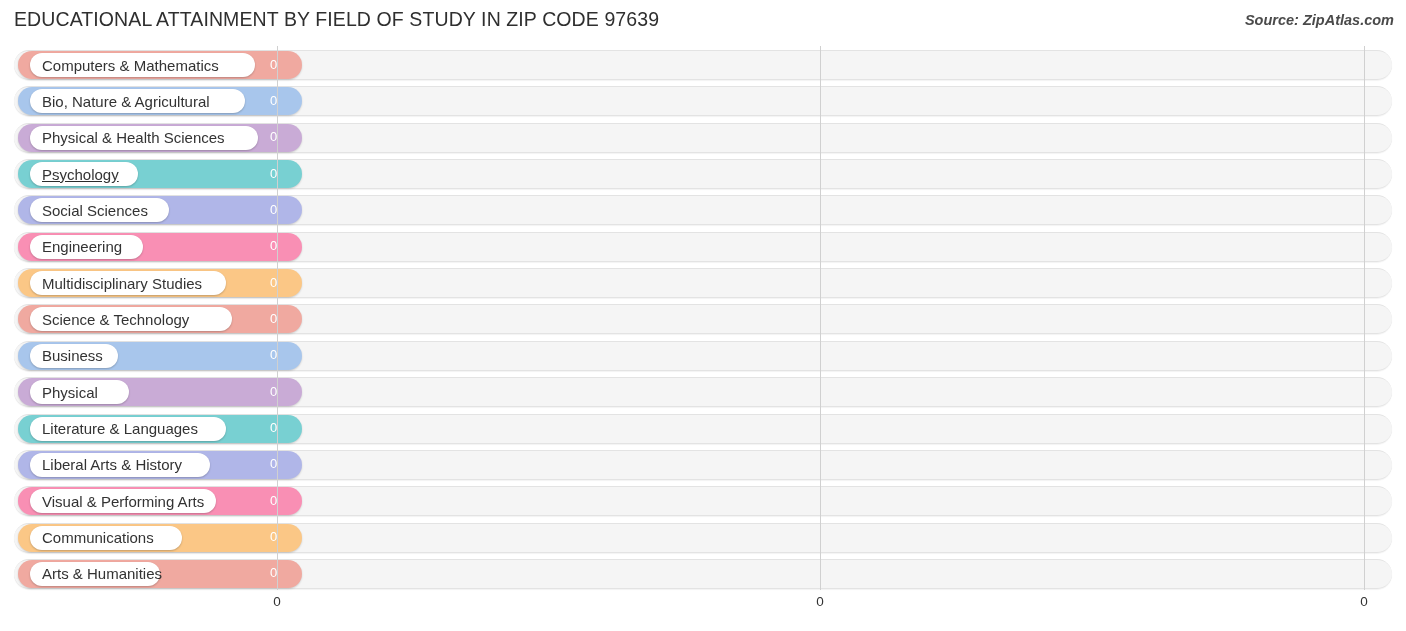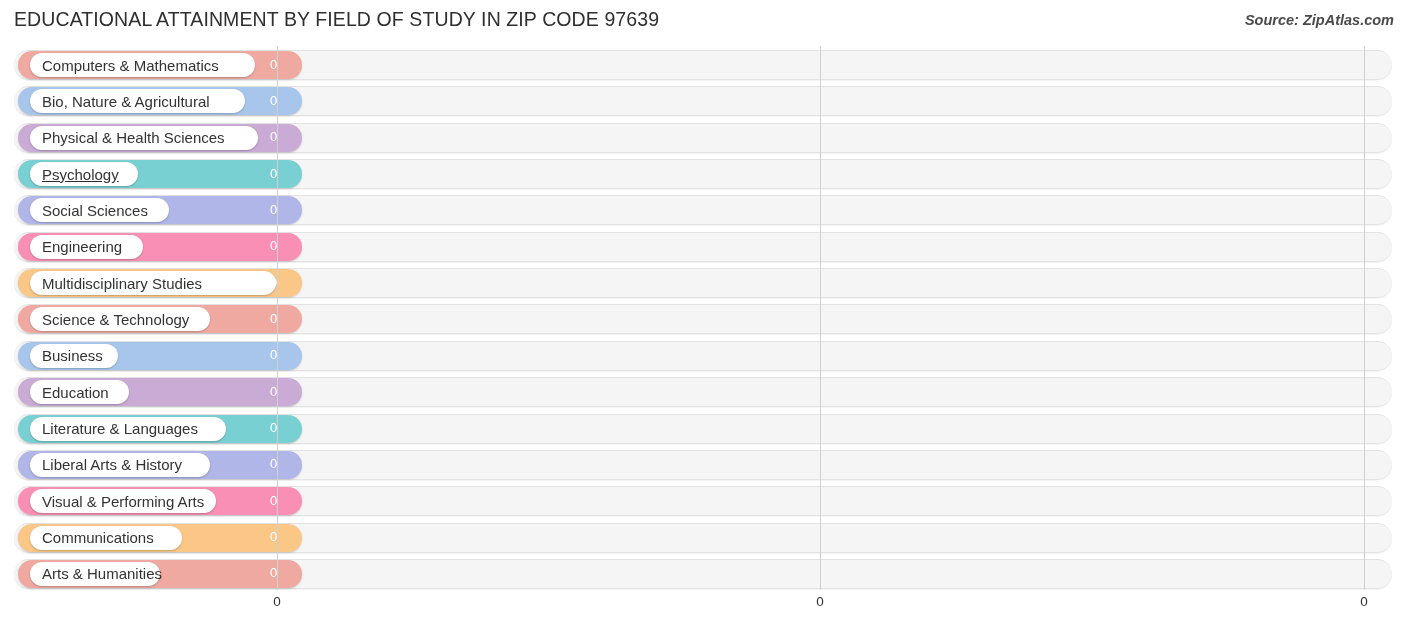--- a/index.html
+++ b/index.html
@@ -210,46 +210,46 @@
         <div class="bar" style="width: 284px; background: rgb(249, 143, 180);"></div>
         <div class="bar-value" style="left: 256px;">0</div>
         <div class="pill" style="width: 113px;">
           <span class="pill-label">Engineering</span>
         </div>
       </div>
       <div class="row" style="top: 222.1px;">
         <div class="track"></div>
         <div class="bar" style="width: 284px; background: rgb(251, 199, 134);"></div>
         <div class="bar-value" style="left: 256px;">0</div>
-        <div class="pill" style="width: 246px;">
+        <div class="pill" style="width: 196px;">
           <span class="pill-label">Multidisciplinary Studies</span>
         </div>
       </div>
       <div class="row" style="top: 258.45px;">
         <div class="track"></div>
         <div class="bar" style="width: 284px; background: rgb(240, 169, 160);"></div>
         <div class="bar-value" style="left: 256px;">0</div>
-        <div class="pill" style="width: 180px;">
+        <div class="pill" style="width: 202px;">
           <span class="pill-label">Science &amp; Technology</span>
         </div>
       </div>
       <div class="row" style="top: 294.8px;">
         <div class="track"></div>
         <div class="bar" style="width: 284px; background: rgb(168, 198, 236);"></div>
         <div class="bar-value" style="left: 256px;">0</div>
         <div class="pill" style="width: 88px;">
           <span class="pill-label">Business</span>
         </div>
       </div>
       <div class="row" style="top: 331.15px;">
         <div class="track"></div>
         <div class="bar" style="width: 284px; background: rgb(201, 171, 214);"></div>
         <div class="bar-value" style="left: 256px;">0</div>
         <div class="pill" style="width: 99px;">
-          <span class="pill-label">Education</span>
+          <span class="pill-label">Physical</span>
         </div>
       </div>
       <div class="row" style="top: 367.5px;">
         <div class="track"></div>
         <div class="bar" style="width: 284px; background: rgb(120, 208, 210);"></div>
         <div class="bar-value" style="left: 256px;">0</div>
         <div class="pill" style="width: 196px;">
           <span class="pill-label">Literature &amp; Languages</span>
         </div>
       </div>

